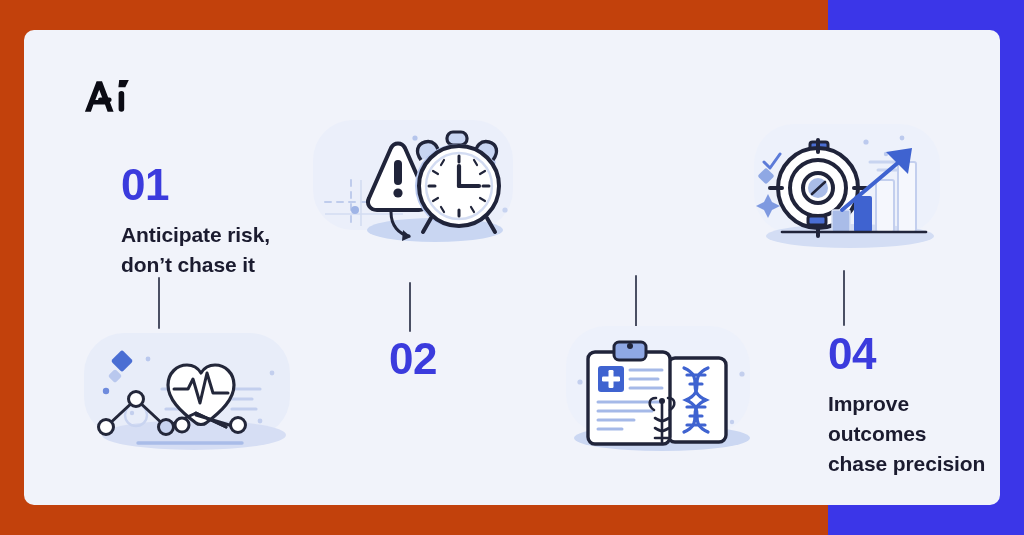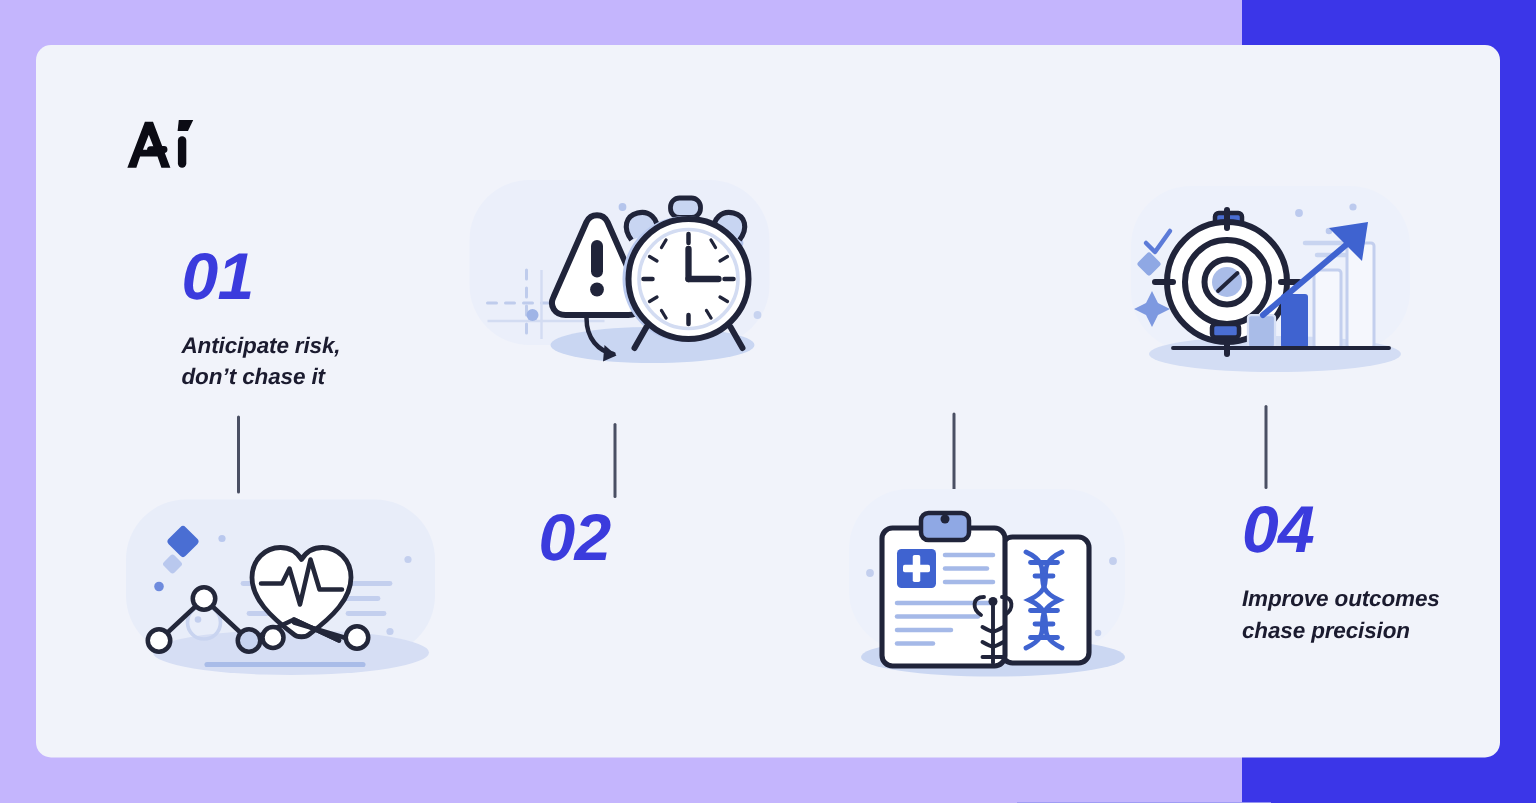--- a/index.html
+++ b/index.html
@@ -6,22 +6,21 @@
   html, body {
     width:1024px; height:535px;
     font-family:"Liberation Sans", sans-serif;
     overflow:hidden;
   }
   body { background:#3B36E8; }
 
   .canvas{
     position:relative;
     width:828px; height:535px;
-    background:#c4b5fd;
-    font-style:italic;
+    background:#c2410c;
   }
 
   .panel{
     position:absolute;
     left:24px; top:30px;
     width:976px; height:475px;
     background:#F1F3FA;
     border-radius:10px;
     overflow:hidden;
   }
@@ -36,30 +35,30 @@
   .step-text{ position:absolute; }
   .step-num{
     font-size:44px;
     font-weight:700;
     letter-spacing:-0.5px;
     color:#3B3BDD;
     line-height:1;
     margin-bottom:13px;
   }
   .step-label{
-    font-size:15px;
+    font-size:21px;
     font-weight:700;
     line-height:1.42;
     color:#1B1B2F;
     letter-spacing:-0.1px;
     white-space:pre-line;
   }
 
   .t1{ left:97px;  top:133px; }
-  .t2{ left:335px; top:307px; }
+  .t2{ left:365px; top:307px; }
   .t3{ left:558px; top:133px; }
   .t4{ left:757px; top:302px;margin-left:47px; }
 
   
   .connector{
     position:absolute;
     width:2px;
     background:#4A4F63;
     border-radius:1px;
   }

